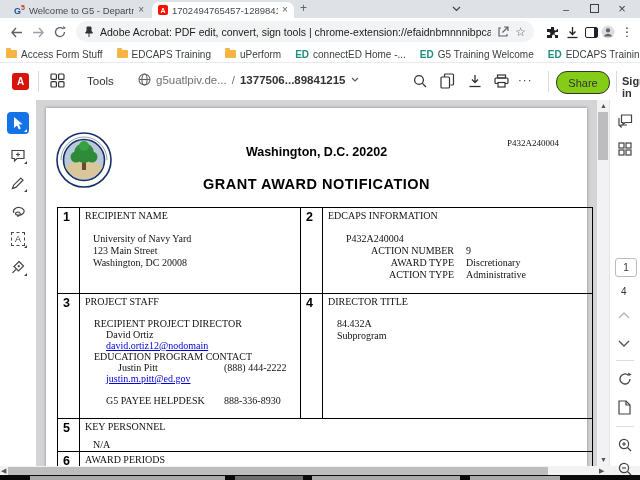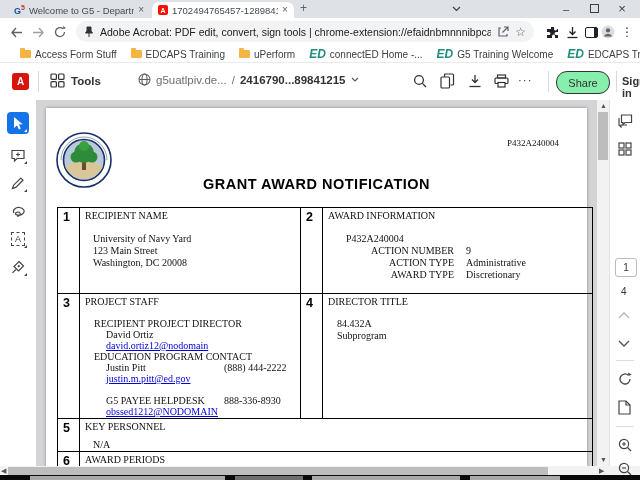--- a/index.html
+++ b/index.html
@@ -22,34 +22,34 @@
 
   
   #navbar{left:0;top:18px;width:640px;height:28px;background:#fff;}
   .navic{top:4px;width:20px;height:20px;display:flex;align-items:center;justify-content:center;}
   #omnibox{left:76px;top:3px;width:458px;height:21px;background:#f1f3f4;border-radius:11px;
            display:flex;align-items:center;padding:0 8px;box-sizing:border-box;gap:6px;}
   #omnibox .url{font-size:10.5px;color:#202124;white-space:nowrap;overflow:hidden;flex:1;}
 
   
   #bookmarks{left:0;top:46px;width:640px;height:17px;background:#fff;border-bottom:1px solid #e8eaed;
-             display:flex;align-items:center;padding:0 20px;box-sizing:border-box;gap:14px;}
+             display:flex;align-items:center;padding:0 6px;box-sizing:border-box;gap:14px;}
   .bm{display:flex;align-items:center;gap:4px;font-size:10px;color:#3c4043;white-space:nowrap;}
   .folder{width:11px;height:8px;background:#f6b445;border-radius:1px;position:relative;}
   .folder:before{content:"";position:absolute;top:-2px;left:0;width:5px;height:2px;background:#f6b445;border-radius:1px 1px 0 0;}
-  .edic{font-size:12px;font-weight:bold;font-style:italic;color:#1f8e7e;}
+  .edic{font-size:10px;font-weight:bold;color:#1f8e7e;}
 
   
   #pdfbar{left:0;top:63px;width:640px;height:37px;background:#fff;border-bottom:1px solid #d9d9d9;}
   .pbt{font-size:11.5px;color:#323232;}
   #acrobat{width:17px;height:17px;background:#d7150b;border-radius:3px;color:#fff;font-size:10px;font-weight:bold;
            display:flex;align-items:center;justify-content:center;}
   .vsep{width:1px;background:#d9d9d9;}
   #sharebtn{width:52px;height:21px;border:1px solid #323232;border-radius:11px;display:flex;align-items:center;justify-content:center;
-            font-size:11px;color:#323232;background:#86efac;}
+            font-size:11px;color:#323232;background:#84cc16;}
 
   
   #leftrail{left:0;top:100px;width:36px;height:366px;background:#fff;border-right:1px solid #e4e4e4;}
   .tool{left:7px;width:22px;height:22px;border-radius:4px;display:flex;align-items:center;justify-content:center;position:absolute;}
   .tool.sel{background:#1473e6;}
   .subtri{position:absolute;right:2px;bottom:2px;width:0;height:0;border-left:3px solid transparent;border-bottom:3px solid #444;}
   .tool.sel .subtri{border-bottom-color:#fff;}
 
   #canvas{left:36px;top:100px;width:561px;height:366px;background:#d4d4d6;}
   #page{left:10px;top:8px;width:541px;height:400px;background:#fff;box-shadow:0 0 3px rgba(0,0,0,.35);}
@@ -189,38 +189,38 @@
         <span>EDCAPS Training D...</span>
       </span>
 
     <span style="width:1px;height:12px;background:#dadce0;"></span>
 
   </div>
 
   <div class="abs" id="pdfbar">
     <div class="abs" style="left:12px;top:10px;" id="acrobat">A</div>
     <div class="abs vsep" style="left:38px;top:8px;height:21px;"></div>
-    <div class="abs" style="left:50px;top:10px;display:flex;align-items:center;gap:6px;font-weight:bold;">
+    <div class="abs" style="left:50px;top:10px;display:flex;align-items:center;gap:22px;">
       <svg width="15" height="15" viewBox="0 0 15 15">
           <rect x="1" y="1" width="5.4" height="5.4" rx="1" fill="none" stroke="#323232" stroke-width="1.2"></rect>
           <rect x="8.6" y="1" width="5.4" height="5.4" rx="1" fill="none" stroke="#323232" stroke-width="1.2"></rect>
           <rect x="1" y="8.6" width="5.4" height="5.4" rx="1" fill="none" stroke="#323232" stroke-width="1.2"></rect>
           <rect x="8.6" y="8.6" width="5.4" height="5.4" rx="1" fill="none" stroke="#323232" stroke-width="1.2"></rect>
         </svg>
       <span class="pbt">Tools</span>
     </div>
     <div class="abs" style="left:138px;top:10px;display:flex;align-items:center;gap:5px;">
       <svg width="13" height="13" viewBox="0 0 13 13">
           <circle cx="6.5" cy="6.5" r="5.5" fill="none" stroke="#5f6368" stroke-width="1.1"></circle>
           <ellipse cx="6.5" cy="6.5" rx="2.6" ry="5.5" fill="none" stroke="#5f6368" stroke-width="1.1"></ellipse>
           <path d="M1 6.5 h11" stroke="#5f6368" stroke-width="1.1"></path>
         </svg>
       <span class="pbt" style="color:#6e6e6e;">g5uatlpiv.de...</span>
       <span class="pbt" style="color:#6e6e6e;">/</span>
-      <span class="pbt" style="font-weight:bold;">2416790...89841215</span>
+      <span class="pbt" style="font-weight:bold;">1377506...89841215</span>
       <svg width="8" height="5" viewBox="0 0 8 5">
           <polyline points="1,1 4,4 7,1" fill="none" stroke="#555" stroke-width="1.1"></polyline>
         </svg>
     </div>
     <div class="abs" style="left:413px;top:11px;">
       <svg width="14" height="14" viewBox="0 0 14 14">
           <circle cx="6" cy="6" r="4.4" fill="none" stroke="#323232" stroke-width="1.3"></circle>
           <path d="M9.4 9.4 L13 13" stroke="#323232" stroke-width="1.3"></path>
         </svg>
     </div>
@@ -297,71 +297,71 @@
         <circle cx="28" cy="28" r="20.5" fill="#b9c9dc" stroke="#16306b" stroke-width="1.6"></circle>
         <path d="M9 34 a20.5 20.5 0 0 0 38 0 q-9-5-19-5 t-19 5" fill="#d9c79a"></path>
         <rect x="26" y="26" width="4" height="12" fill="#6b4a2b"></rect>
         <circle cx="28" cy="21" r="10" fill="#2e8b3a"></circle>
         <circle cx="20" cy="25" r="5.5" fill="#2e8b3a"></circle>
         <circle cx="36" cy="25" r="5.5" fill="#2e8b3a"></circle>
         <circle cx="28" cy="14" r="5" fill="#37a144"></circle>
         <path d="M5 28 a23 23 0 0 1 46 0" fill="none" stroke="#16306b" stroke-width="0.8" opacity="0.55"></path>
       </svg>
 
+      <div class="abs" style="left:0;top:37px;width:541px;text-align:center;font-weight:bold;font-size:12.5px;color:#000;">Washington, D.C. 20202</div>
       <div class="abs ser" style="left:461px;top:30px;font-size:9px;">P432A240004</div>
       <div class="abs" style="left:0;top:68px;width:541px;text-align:center;font-weight:bold;font-size:14.5px;letter-spacing:.5px;color:#000;">GRANT AWARD NOTIFICATION</div>
 
       <div class="bline" style="left:11px;top:99px;width:535px;height:1px;"></div>
       <div class="bline" style="left:11px;top:185px;width:535px;height:1px;"></div>
       <div class="bline" style="left:11px;top:310px;width:535px;height:1px;"></div>
       <div class="bline" style="left:11px;top:343px;width:535px;height:1px;"></div>
       <div class="bline" style="left:11px;top:99px;width:1px;height:301px;"></div>
       <div class="bline" style="left:546px;top:99px;width:1px;height:301px;"></div>
       <div class="bline" style="left:254px;top:99px;width:1px;height:211px;"></div>
       <div class="bline" style="left:33px;top:99px;width:1px;height:301px;"></div>
       <div class="bline" style="left:276px;top:99px;width:1px;height:211px;"></div>
 
       <div class="abs secnum" style="left:17px;top:102px;">1</div>
       <div class="abs shead" style="left:39px;top:102px;">RECIPIENT NAME</div>
       <div class="abs ser" style="left:47px;top:125px;">University of Navy Yard</div>
       <div class="abs ser" style="left:47px;top:137px;">123 Main Street</div>
       <div class="abs ser" style="left:47px;top:149px;">Washington, DC 20008</div>
 
       <div class="abs secnum" style="left:260px;top:102px;">2</div>
-      <div class="abs shead" style="left:282px;top:102px;">AWARD INFORMATION</div>
+      <div class="abs shead" style="left:282px;top:102px;">EDCAPS INFORMATION</div>
       <div class="abs" style="left:288px;top:125px;display:flex;flex-direction:column;gap:1.5px;">
         <div class="s2row">
             <span class="s2val">P432A240004</span>
           </div>
         <div class="s2row">
             <span class="s2lab">ACTION NUMBER</span>
             <span class="s2val">9</span>
           </div>
         <div class="s2row">
+            <span class="s2lab">AWARD TYPE</span>
+            <span class="s2val">Discretionary</span>
+          </div>
+        <div class="s2row">
             <span class="s2lab">ACTION TYPE</span>
             <span class="s2val">Administrative</span>
-          </div>
-        <div class="s2row">
-            <span class="s2lab">AWARD TYPE</span>
-            <span class="s2val">Discretionary</span>
           </div>
       </div>
 
       <div class="abs secnum" style="left:17px;top:188px;">3</div>
       <div class="abs shead" style="left:39px;top:188px;">PROJECT STAFF</div>
       <div class="abs shead" style="left:48px;top:210px;">RECIPIENT PROJECT DIRECTOR</div>
       <div class="abs ser" style="left:60px;top:221px;text-align:right;">David Ortiz</div>
       <div class="abs slink" style="left:60px;top:232px;">david.ortiz12@nodomain</div>
       <div class="abs shead" style="left:48px;top:243px;">EDUCATION PROGRAM CONTACT</div>
-      <div class="abs ser" style="left:60px;top:254px;">Justin Pitt</div>
+      <div class="abs ser" style="left:72px;top:254px;">Justin Pitt</div>
       <div class="abs ser" style="left:178px;top:254px;">(888) 444-2222</div>
       <div class="abs slink" style="left:60px;top:265px;">justin.m.pitt@ed.gov</div>
       <div class="abs ser" style="left:60px;top:287px;">G5 PAYEE HELPDESK</div>
       <div class="abs ser" style="left:178px;top:287px;">888-336-8930</div>
-      <div class="abs slink" style="left:60px;top:298px;">obssed1212@NODOMAIN</div>
 
       <div class="abs secnum" style="left:260px;top:188px;">4</div>
       <div class="abs shead" style="left:282px;top:188px;">DIRECTOR TITLE</div>
       <div class="abs ser" style="left:291px;top:210px;">84.432A</div>
       <div class="abs ser" style="left:291px;top:222px;">Subprogram</div>
 
       <div class="abs secnum" style="left:17px;top:313px;">5</div>
       <div class="abs shead" style="left:39px;top:313px;">KEY PERSONNEL</div>
       <div class="abs ser" style="left:47px;top:331px;">N/A</div>
 

